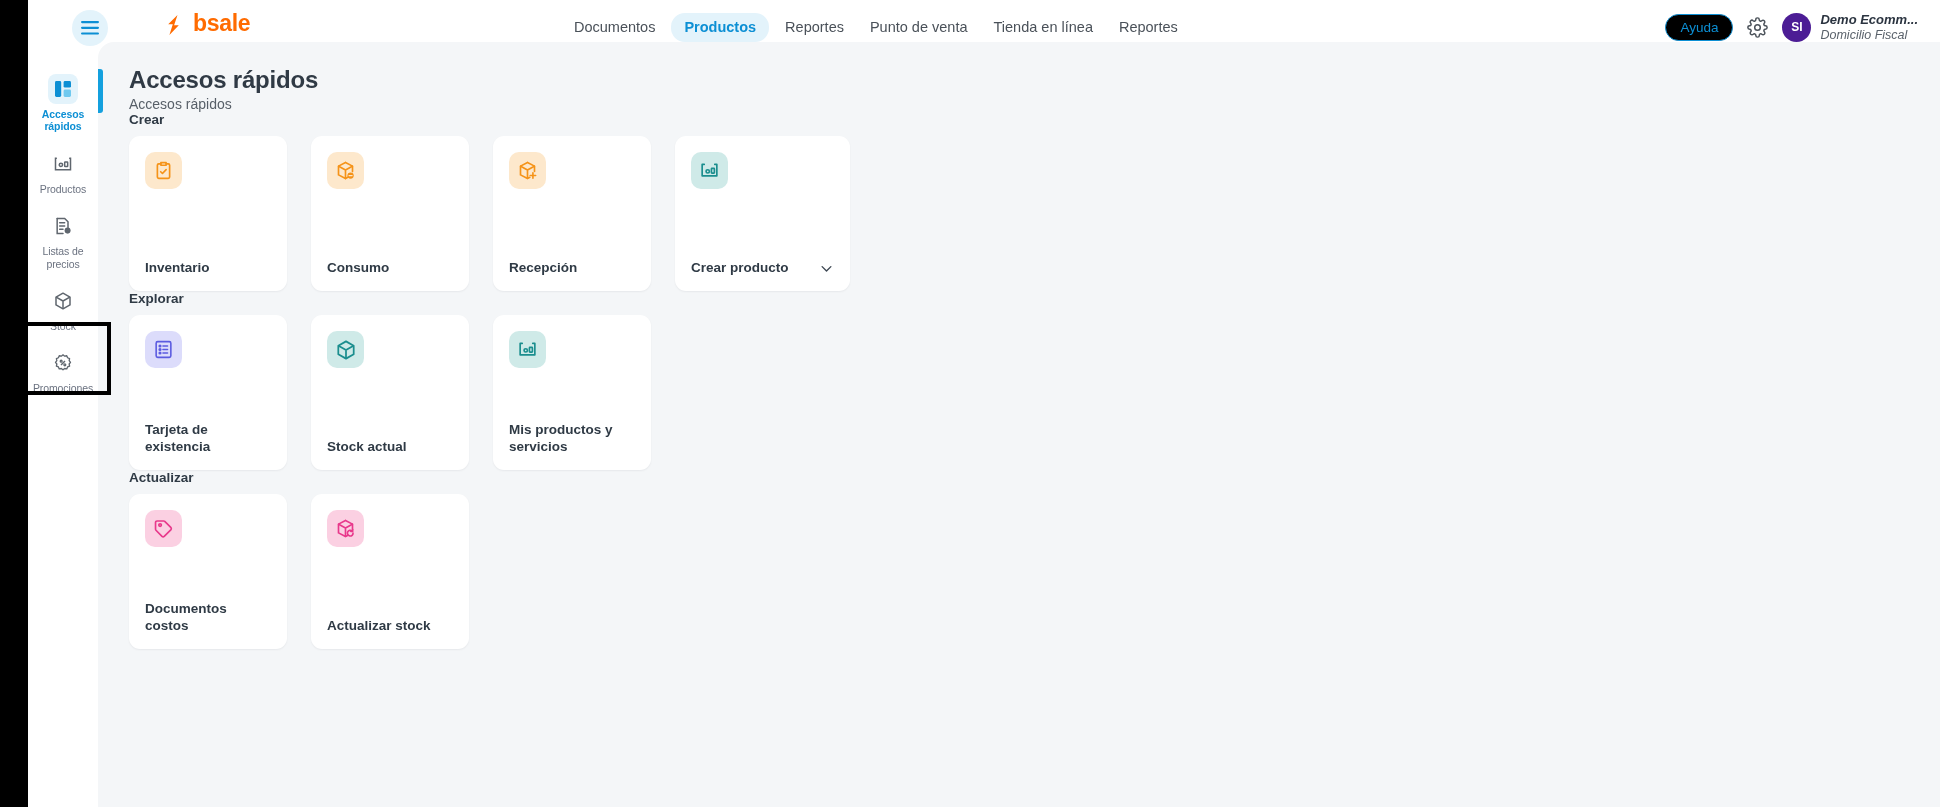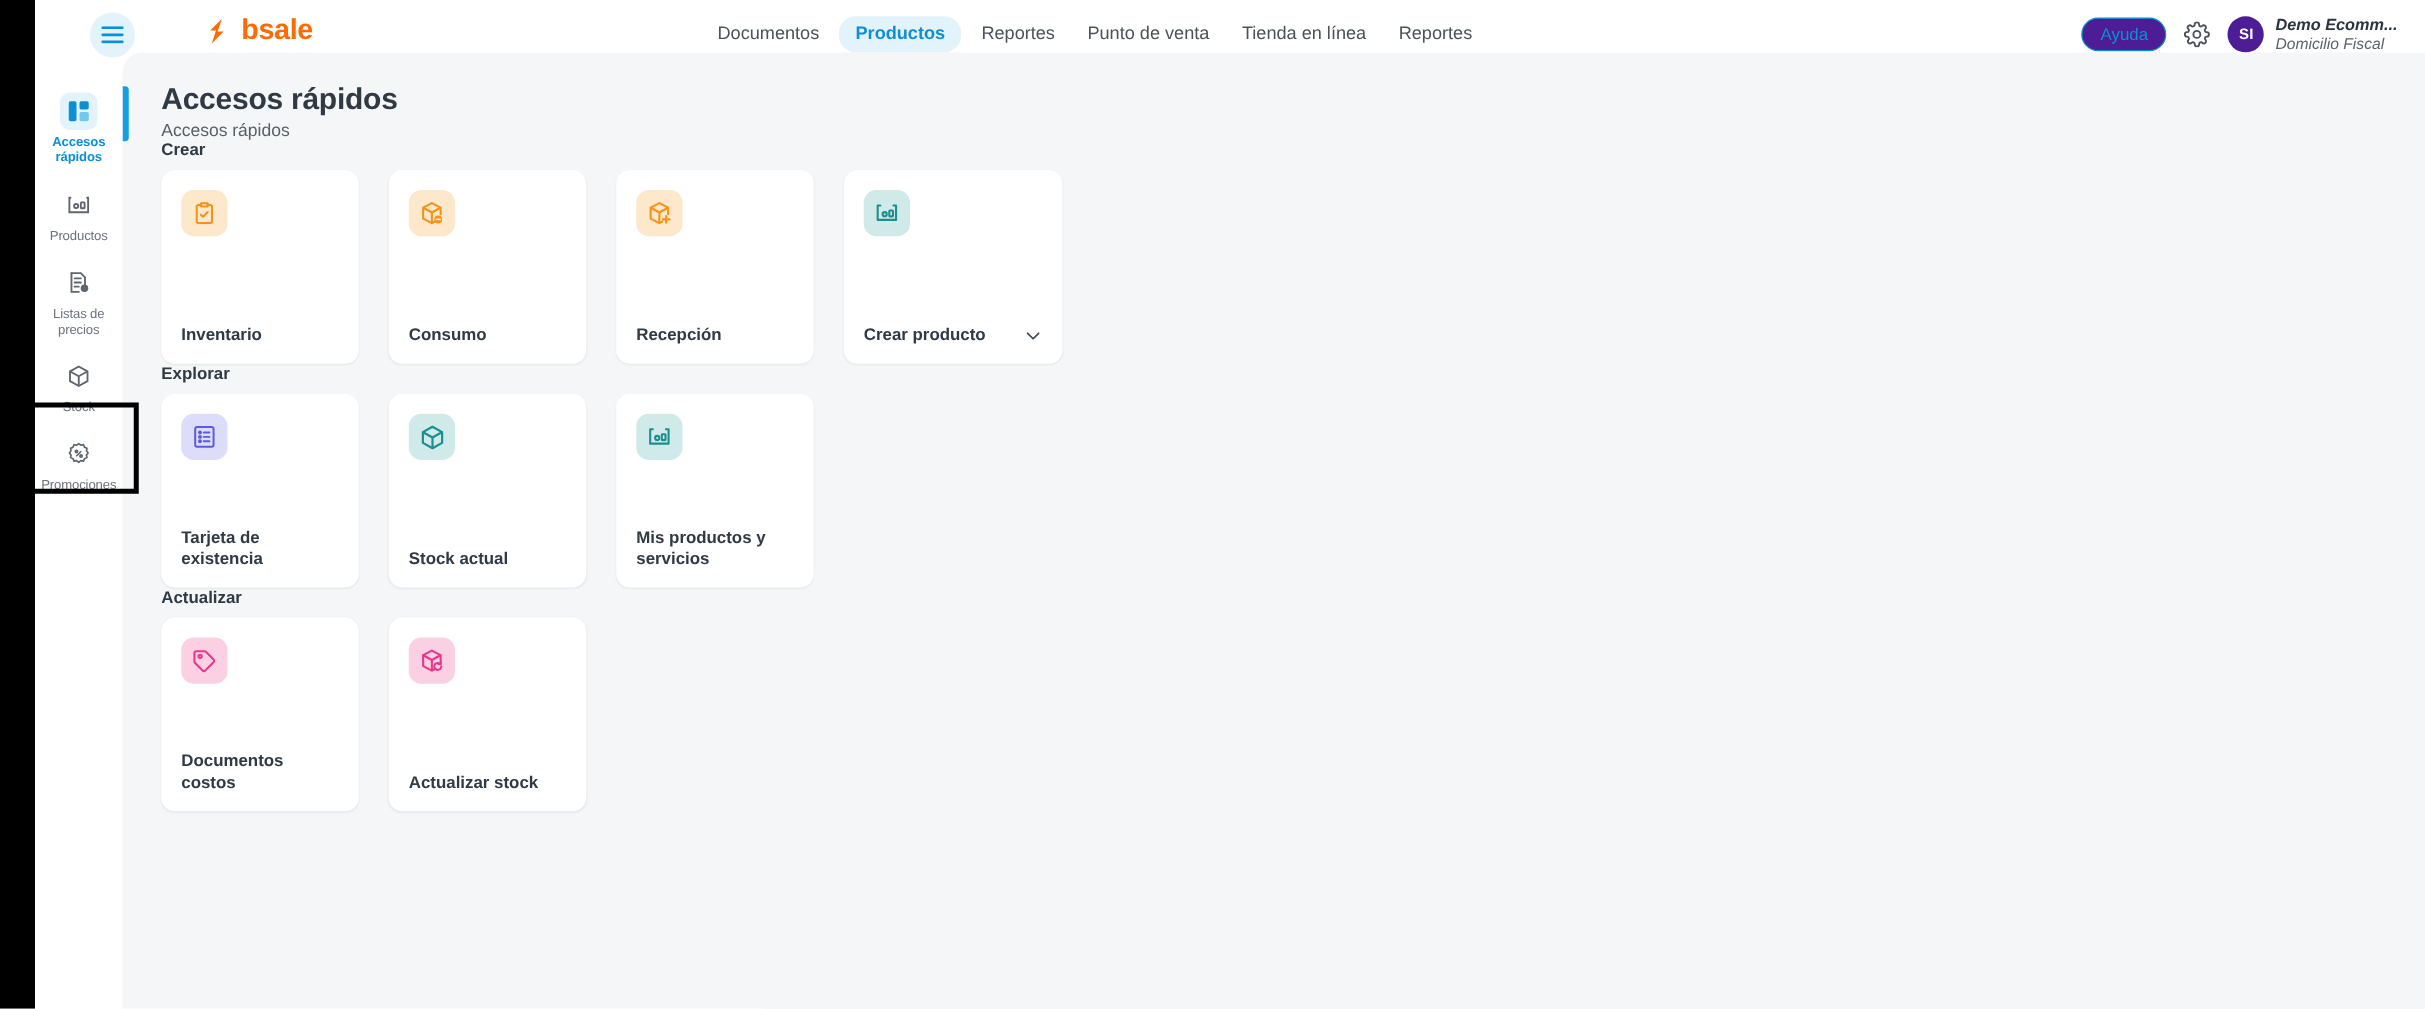--- a/index.html
+++ b/index.html
@@ -52,21 +52,21 @@
   .topnav a.active {
     color: #0c8fd4; font-weight: 700; background: #e3f3fb;
     padding: 6px 13px;
   }
 
   .topright {
     position: absolute; right: 22px; top: 0; height: 55px;
     display: flex; align-items: center; gap: 14px;
   }
   .help-btn {
-    border: 1px solid #0c8fd4; color: #0c8fd4; background: #4c1d95;
+    border: 1px solid #0c8fd4; color: #0c8fd4; background: #000000;
     border-radius: 16px; font-size: 13.5px; padding: 4px 14px;
     cursor: pointer; font-family: inherit; line-height: 1.3;
   }
   .gear-btn { cursor: pointer; display: flex; align-items: center; }
   .userbox { display: flex; align-items: center; gap: 9px; cursor: pointer; }
   .avatar {
     width: 29px; height: 29px; border-radius: 50%;
     background: #4c1d95; color: #fff; font-size: 12px; font-weight: 700;
     display: flex; align-items: center; justify-content: center;
   }

